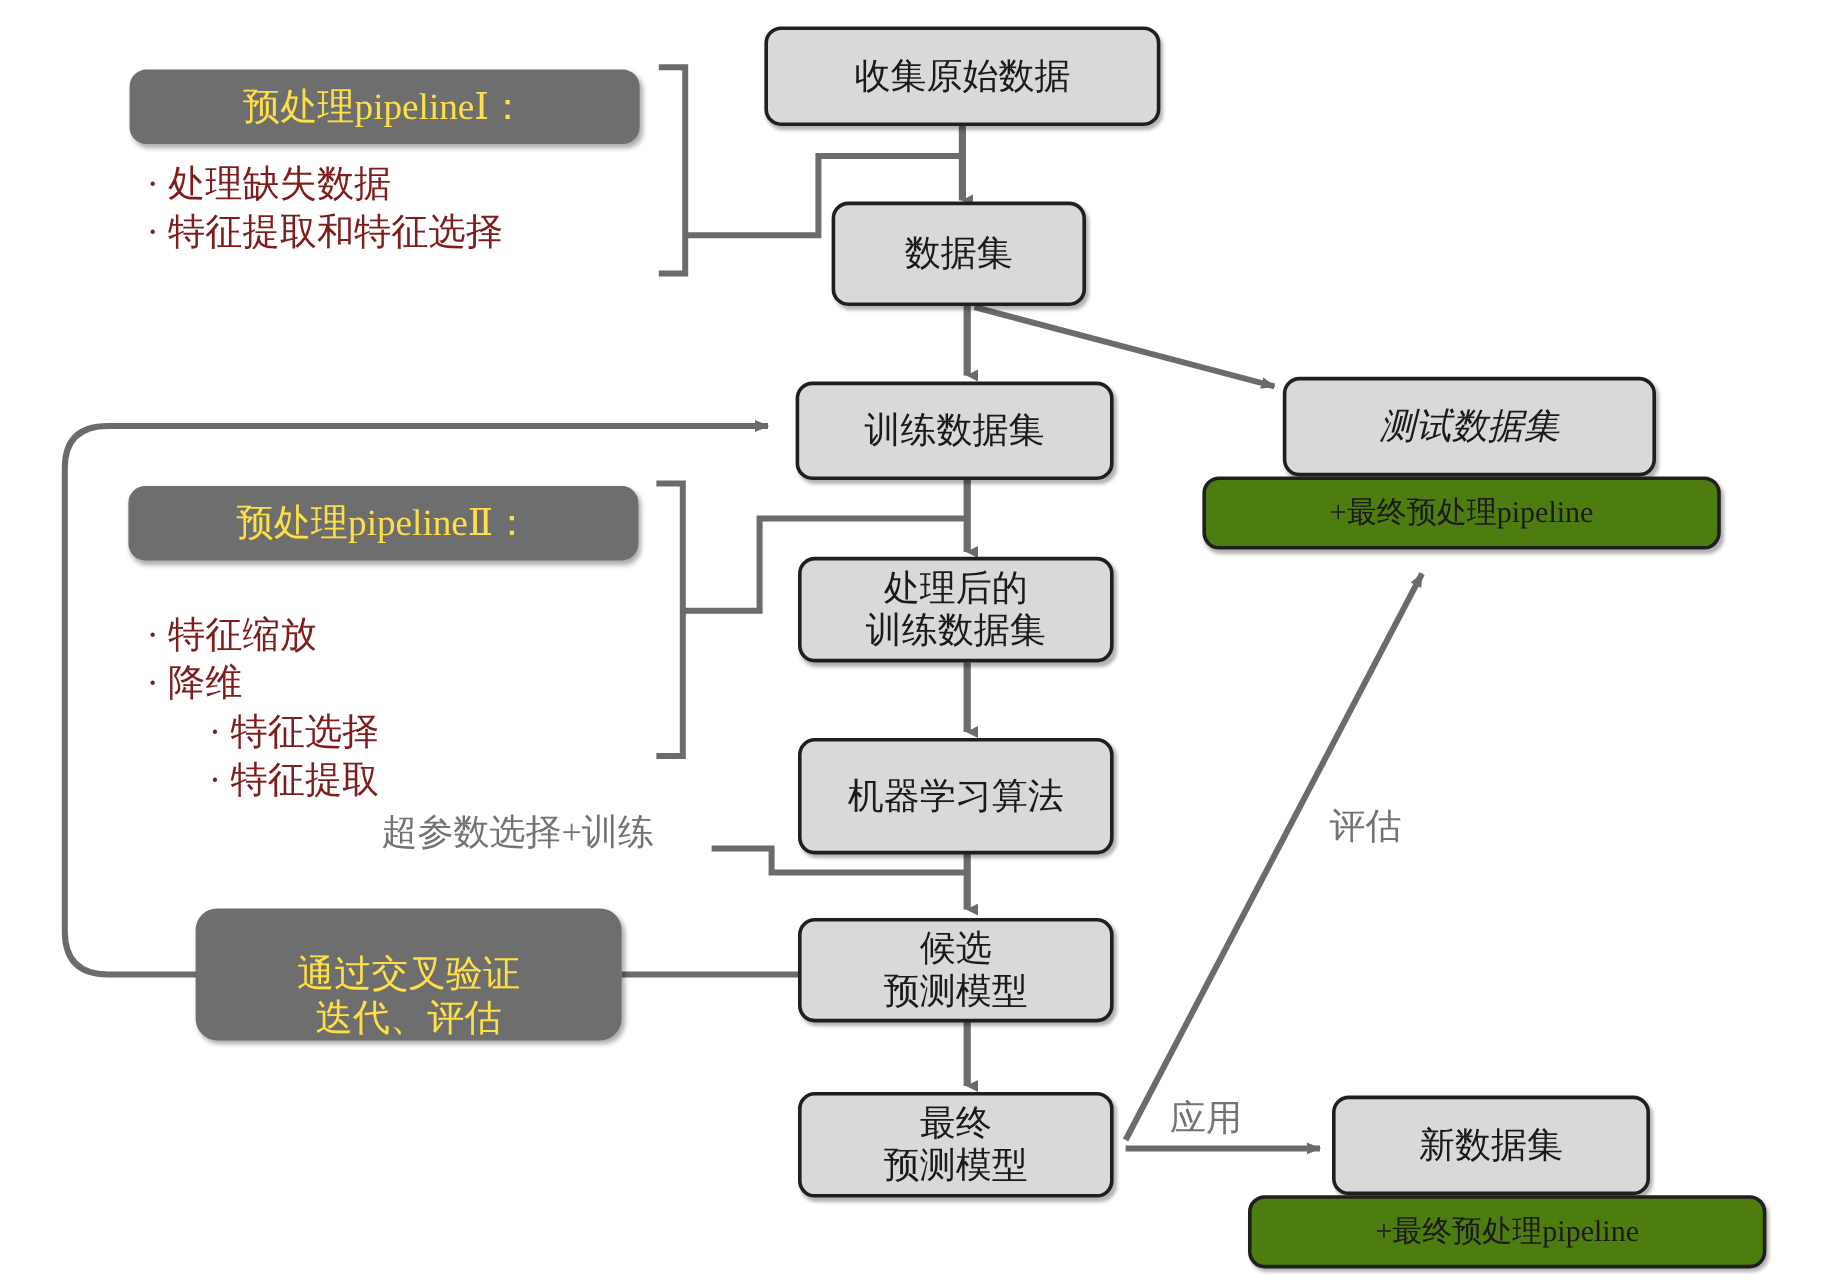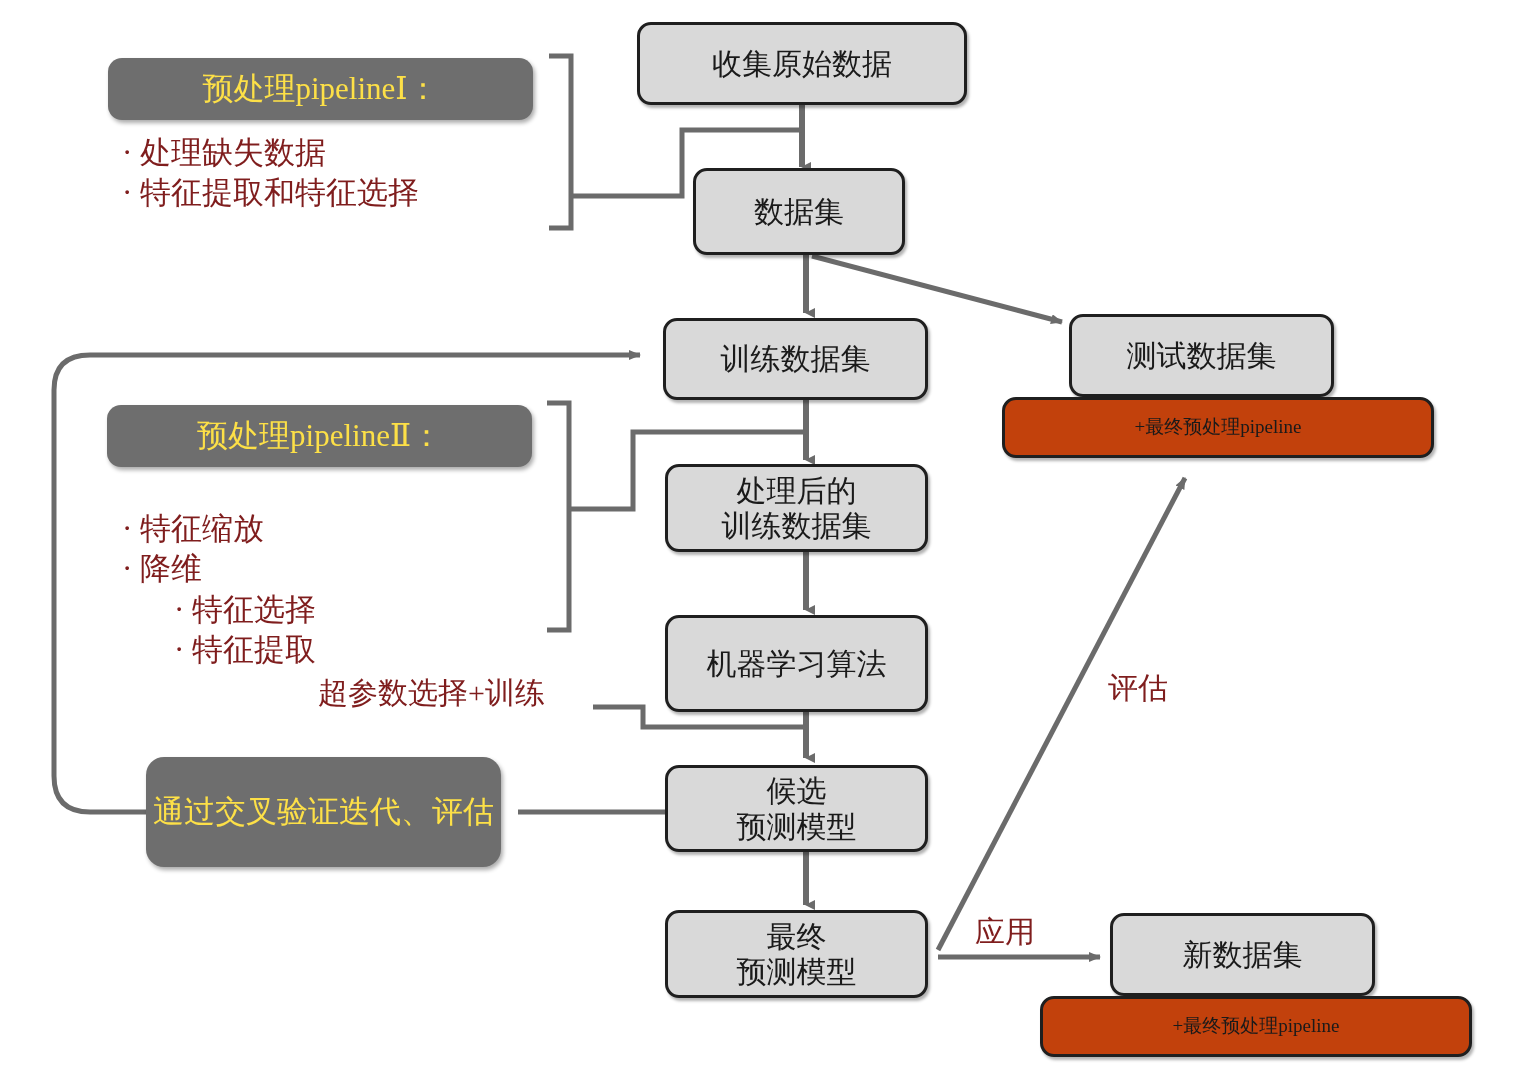--- a/index.html
+++ b/index.html
@@ -38,38 +38,38 @@
   
   .box-gray {
     background: #d9d9d9;
     border: 3px solid #1f1f1f;
     border-radius: 14px;
     box-shadow: 2px 3px 3px rgba(0,0,0,0.30);
     font-size: 30px;
   }
   
   .box-white {
-    background: #c2410c;
+    background: #4d7c0f;
     border: 3px solid #1f1f1f;
     border-radius: 14px;
     box-shadow: 2px 3px 3px rgba(0,0,0,0.30);
-    font-size: 19px;
+    font-size: 25px;
   }
   
   .box-dark {
     background: #6e6e6e;
     border: none;
     border-radius: 14px;
     box-shadow: 2px 3px 4px rgba(0,0,0,0.33);
     color: #fde047;
     font-size: 31px;
   }
   .plain-label {
     position: absolute;
-    color: #7f1d1d;
+    color: #737373;
     font-size: 30px;
     white-space: nowrap;
   }
   .bullet-list {
     position: absolute;
     color: #7f1d1d;
     font-size: 31px;
     line-height: 1.30;
     white-space: nowrap;
   }
@@ -138,21 +138,21 @@
   </div>
 
   <div class="node box-gray" style="left:693px; top:168px; width:212px; height:87px;">
     <span>数据集</span>
   </div>
 
   <div class="node box-gray" style="left:663px; top:318px; width:265px; height:82px;">
     <span>训练数据集</span>
   </div>
 
-  <div class="node box-gray" style="left:1069px; top:314px; width:265px; height:83px;">
+  <div class="node box-gray" style="left:1069px; top:314px; width:311px; height:83px;font-style:italic;">
     <span>测试数据集</span>
   </div>
 
   <div class="node box-white" style="left:1002px; top:397px; width:432px; height:61px;">
     <span>+最终预处理pipeline</span>
   </div>
 
   <div class="node box-dark" style="left:107px; top:405px; width:425px; height:62px;">
     <span>预处理pipelineⅡ：</span>
   </div>
@@ -174,21 +174,21 @@
 
   <div class="plain-label" style="left:318px; top:673px;">
     <span>超参数选择+训练</span>
   </div>
 
   <div class="node box-gray" style="left:665px; top:765px; width:263px; height:87px; flex-direction:column;">
     <span class="multi-line">候选</span>
     <span class="multi-line">预测模型</span>
   </div>
 
-  <div class="node box-dark" style="left:146px; top:757px; width:355px; height:110px; flex-direction:row; border-radius:18px;">
+  <div class="node box-dark" style="left:163px; top:757px; width:355px; height:110px; flex-direction:column; border-radius:18px;justify-content:flex-end;">
     <span class="multi-line">通过交叉验证</span>
     <span class="multi-line">迭代、评估</span>
   </div>
 
   <div class="node box-gray" style="left:665px; top:910px; width:263px; height:88px; flex-direction:column;">
     <span class="multi-line">最终</span>
     <span class="multi-line">预测模型</span>
   </div>
 
   <div class="plain-label" style="left:1108px; top:668px;">

